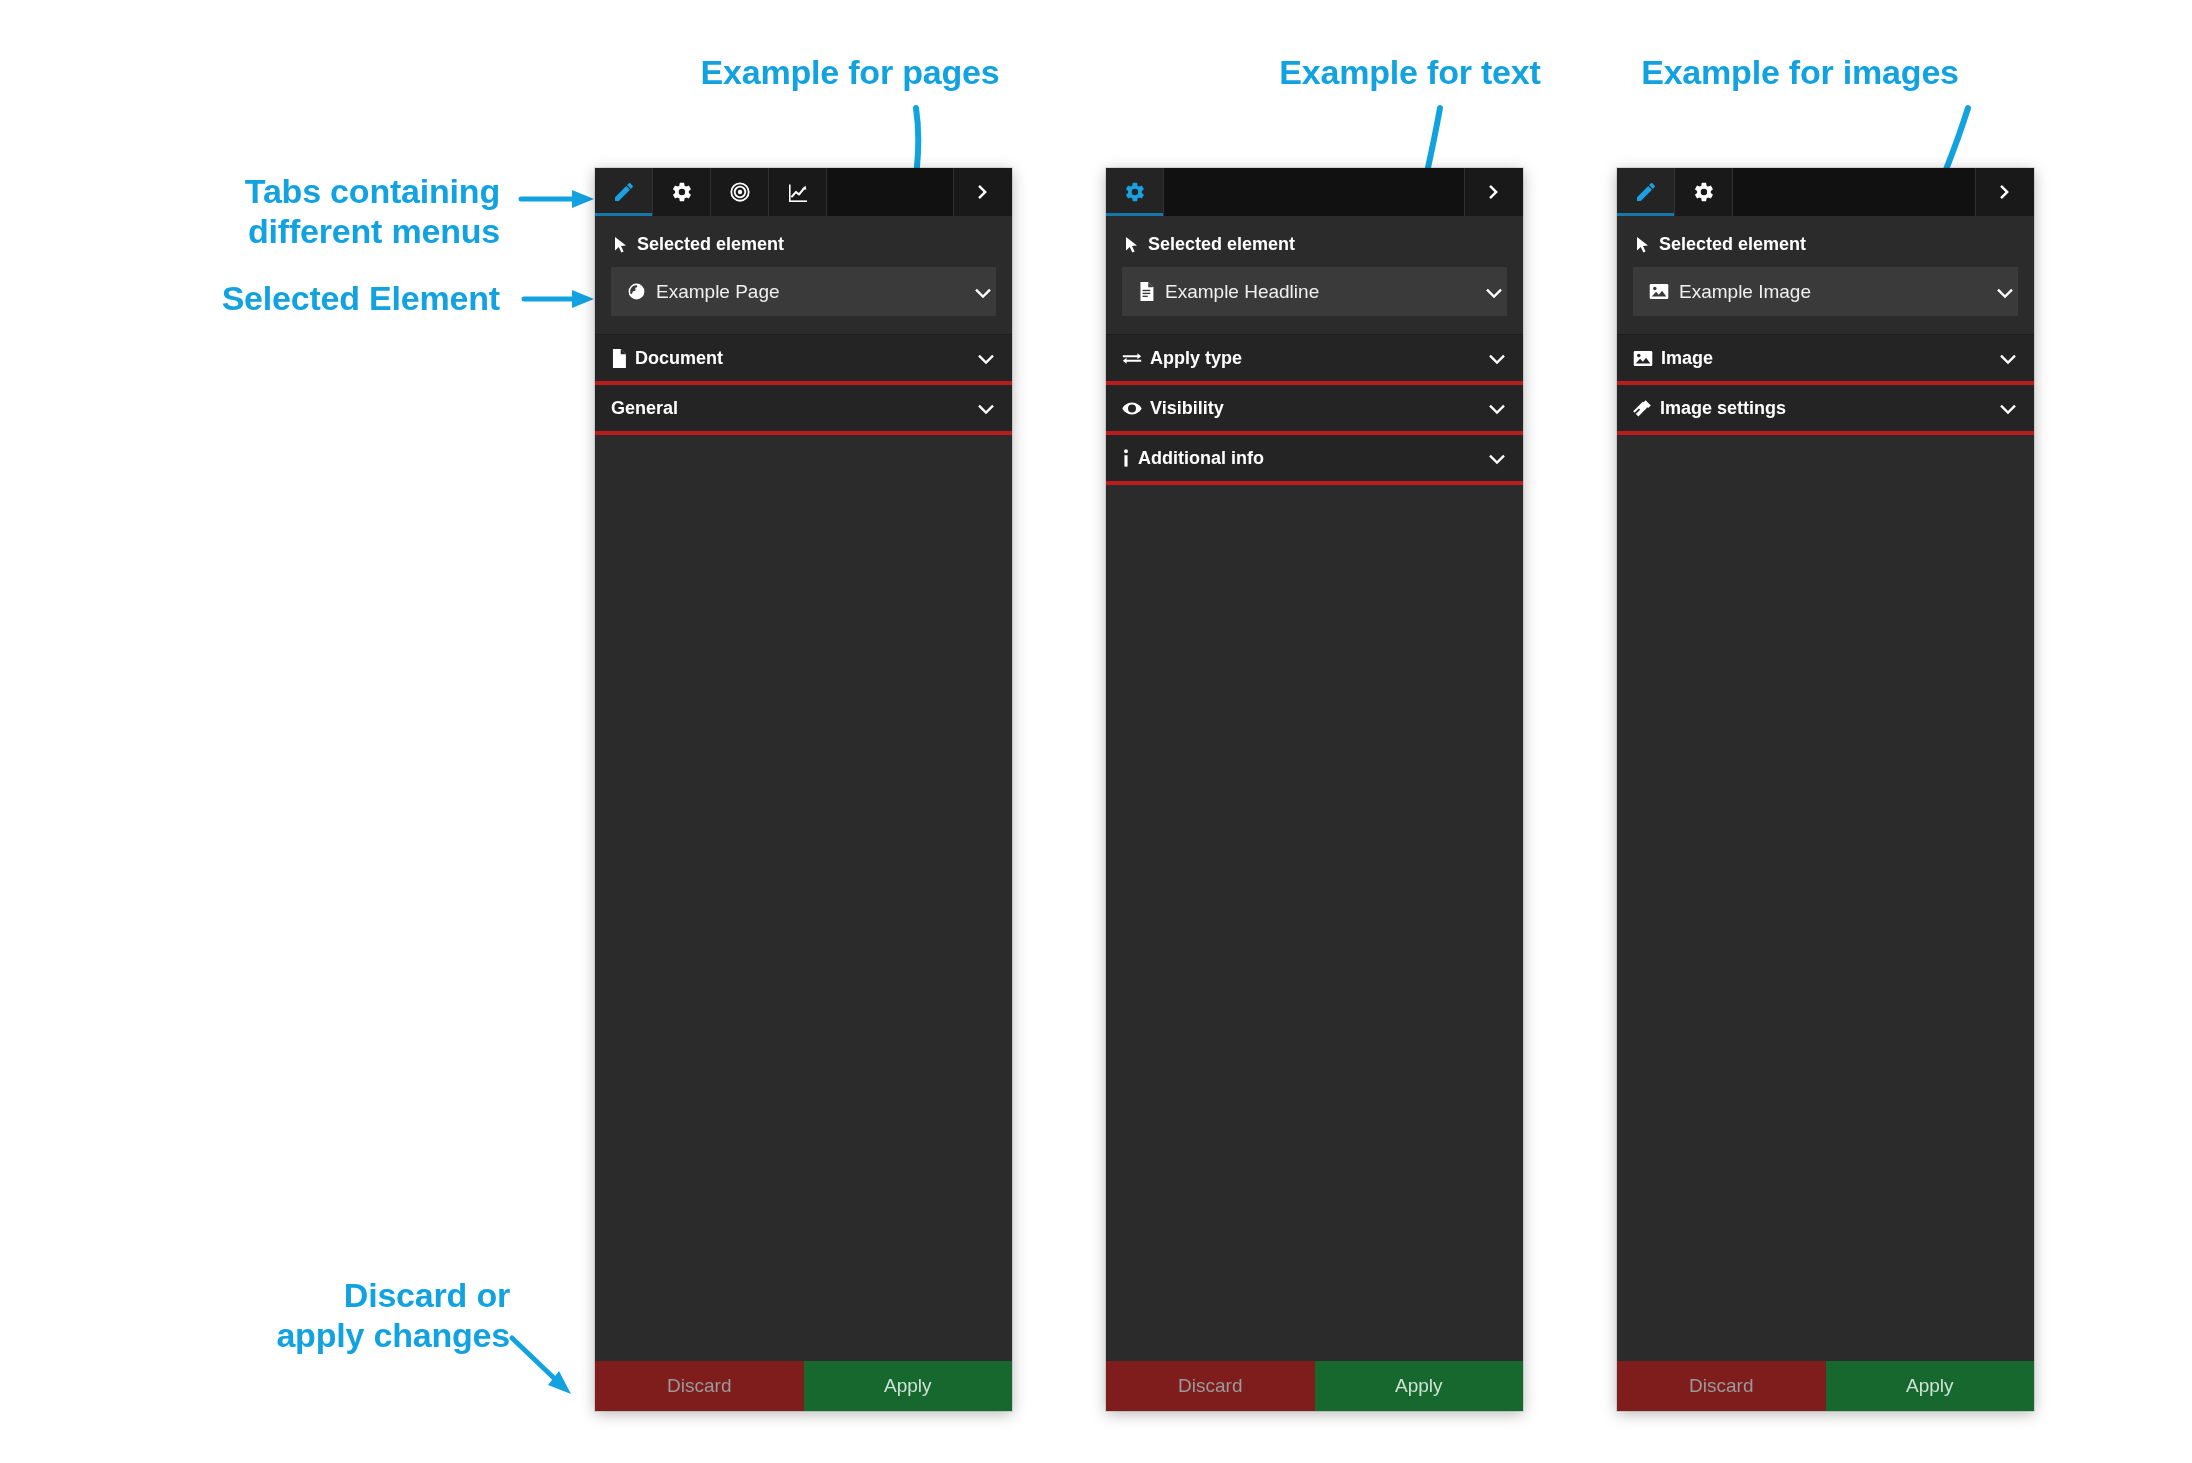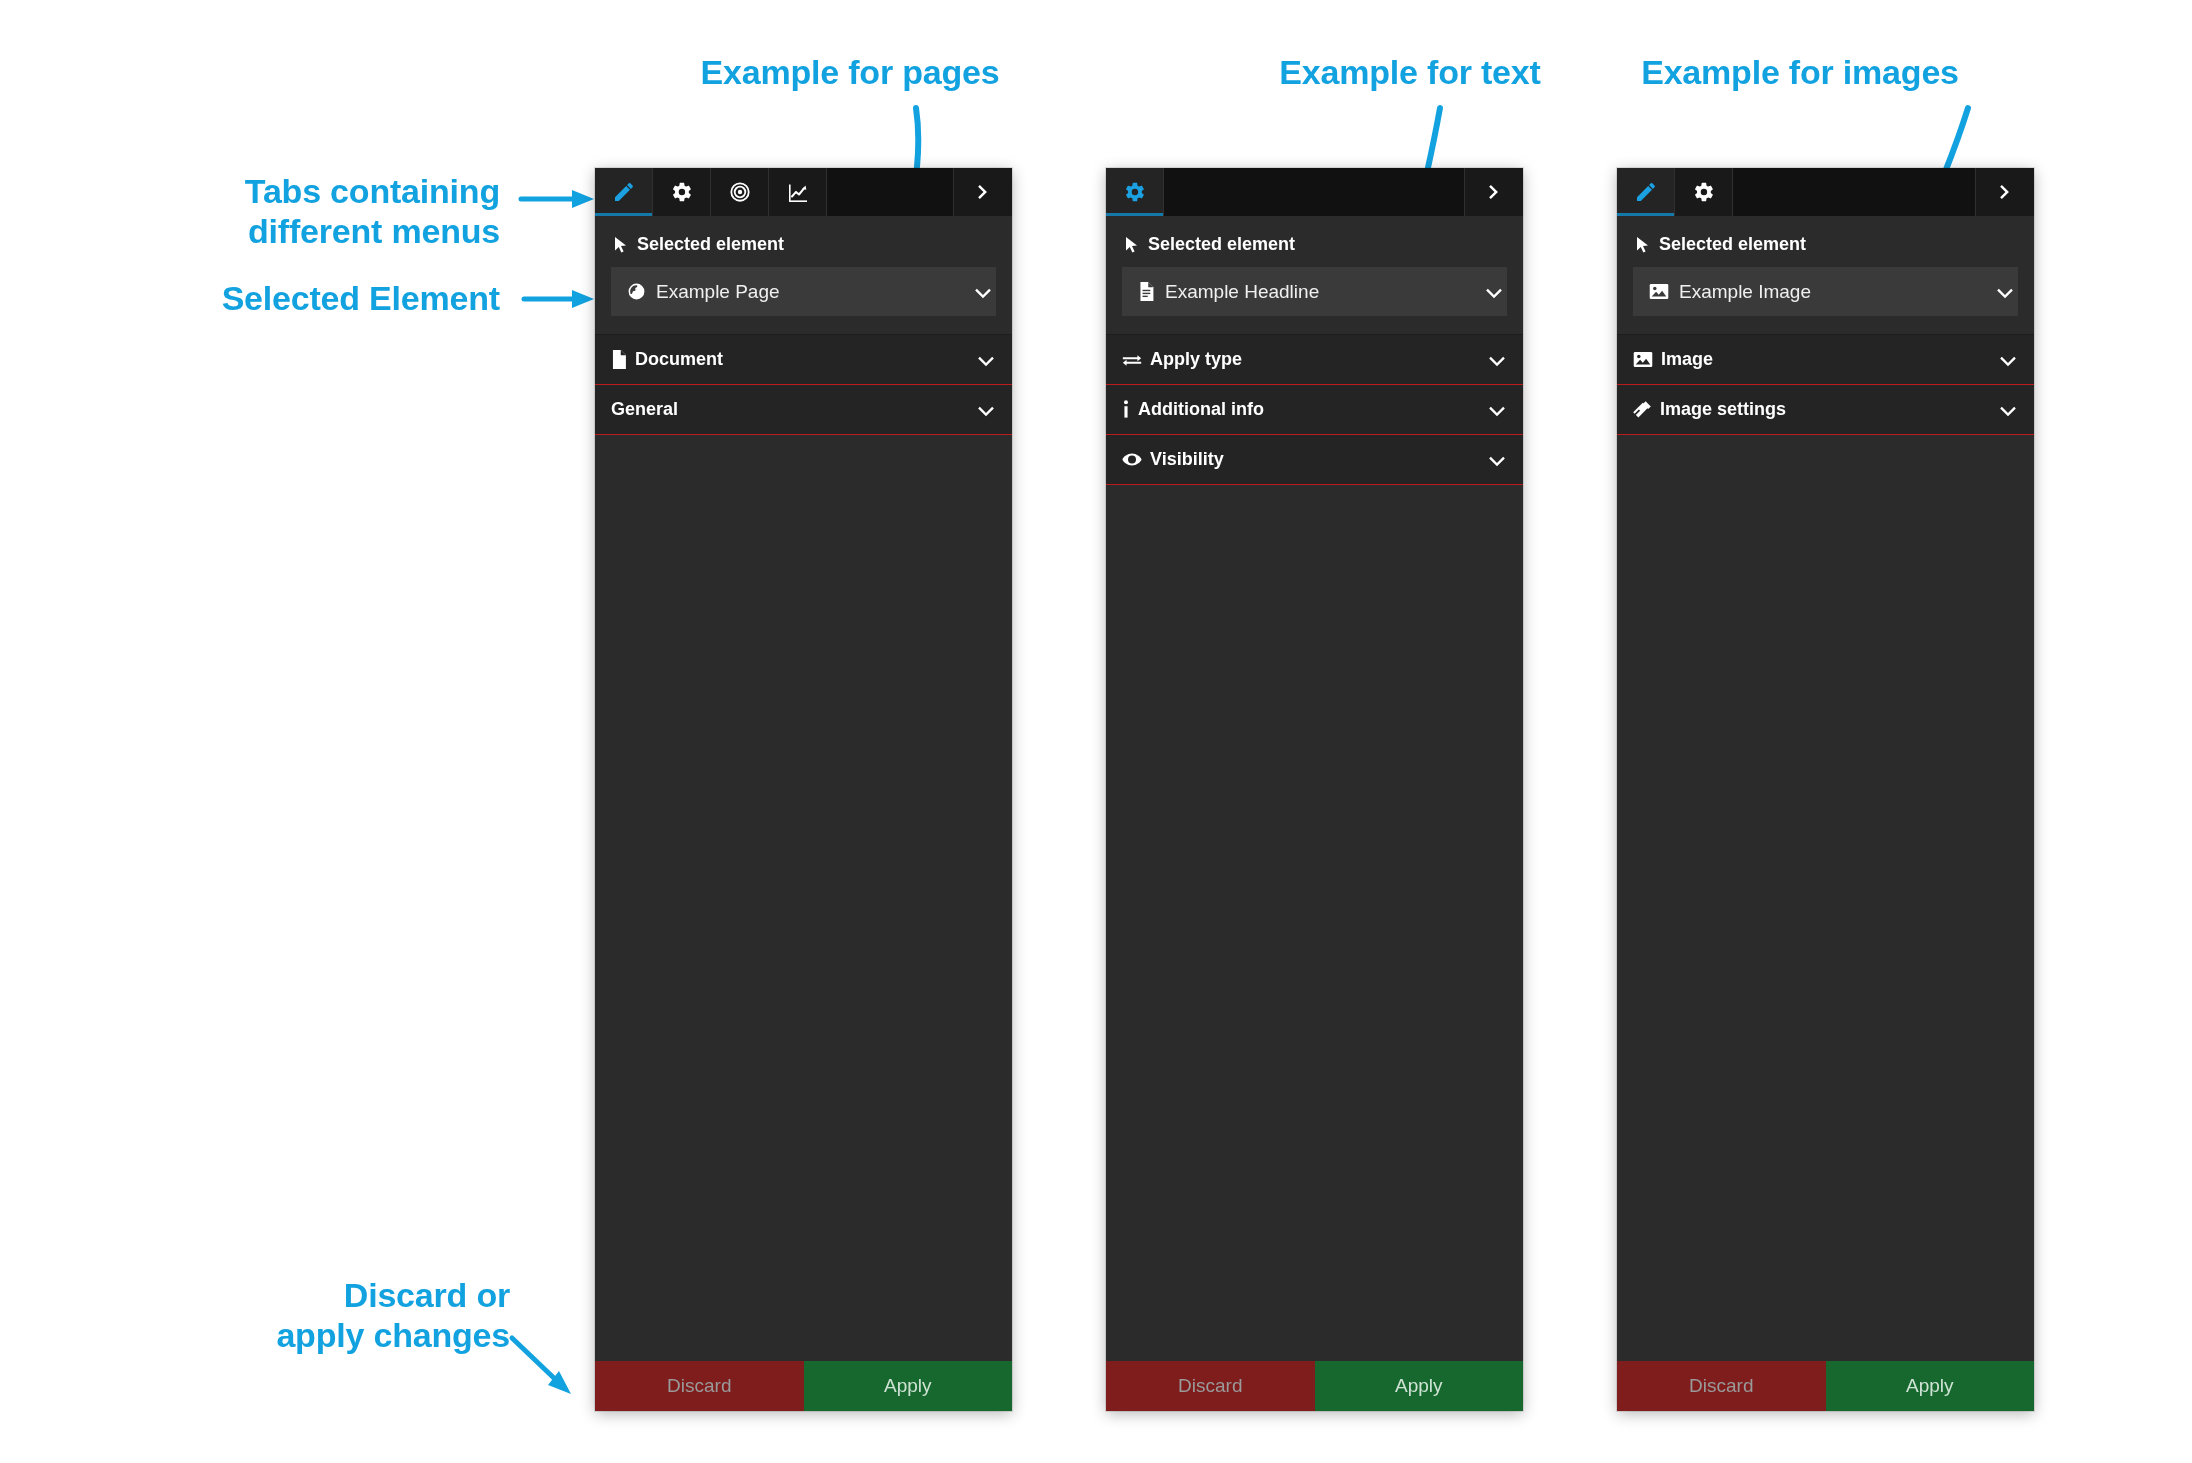--- a/index.html
+++ b/index.html
@@ -136,21 +136,21 @@
   .sel-dropdown .dd-caret svg { fill: #ffffff; display:block; }
 
   
   .accordion { flex: 0 0 auto; }
   .acc-row {
     height: 50px;
     display: flex;
     align-items: center;
     padding: 0 16px 0 16px;
     background: #242424;
-    border-bottom: 1px solid #b91c1c;
+    border-bottom: 4px solid #b91c1c;
     box-sizing: border-box;
     gap: 8px;
   }
   .acc-row .acc-icon { display: flex; align-items: center; }
   .acc-row .acc-icon svg { fill: #ffffff; display:block; }
   .acc-row .acc-label {
     flex: 1 1 auto;
     font-weight: bold;
     font-size: 18px;
     color: #ffffff;
@@ -385,40 +385,40 @@
         </span>
         <span class="acc-label">Apply type</span>
         <span class="acc-caret">
           <svg width="20" height="20" viewBox="0 0 24 24" aria-hidden="true">
             <path d="M4.6 8.1l7.4 7.4 7.4-7.4 2 2-9.4 9.4L2.6 10.1z"></path>
           </svg>
         </span>
       </div>
       <div class="acc-row">
         <span class="acc-icon">
+          <svg width="20" height="15" viewBox="0 0 24 16" aria-hidden="true">
+            <path d="M12 .8C6.5.8 2 4.6.4 8c1.6 3.4 6.1 7.2 11.6 7.2S21.9 11.4 23.6 8C21.9 4.6 17.5.8 12 .8zm0 12a4.8 4.8 0 1 1 0-9.6 4.8 4.8 0 0 1 0 9.6z"></path>
+            <circle cx="12" cy="8" r="2.6" fill="#242424"></circle>
+          </svg>
+        </span>
+        <span class="acc-label">Visibility</span>
+        <span class="acc-caret">
+          <svg width="20" height="20" viewBox="0 0 24 24" aria-hidden="true">
+            <path d="M4.6 8.1l7.4 7.4 7.4-7.4 2 2-9.4 9.4L2.6 10.1z"></path>
+          </svg>
+        </span>
+      </div>
+      <div class="acc-row">
+        <span class="acc-icon">
           <svg width="8" height="19" viewBox="0 0 8 22" aria-hidden="true">
             <circle cx="4" cy="2.6" r="2.3"></circle>
             <rect x="2.2" y="7.2" width="3.6" height="13.2"></rect>
           </svg>
         </span>
         <span class="acc-label">Additional info</span>
-        <span class="acc-caret">
-          <svg width="20" height="20" viewBox="0 0 24 24" aria-hidden="true">
-            <path d="M4.6 8.1l7.4 7.4 7.4-7.4 2 2-9.4 9.4L2.6 10.1z"></path>
-          </svg>
-        </span>
-      </div>
-      <div class="acc-row">
-        <span class="acc-icon">
-          <svg width="20" height="15" viewBox="0 0 24 16" aria-hidden="true">
-            <path d="M12 .8C6.5.8 2 4.6.4 8c1.6 3.4 6.1 7.2 11.6 7.2S21.9 11.4 23.6 8C21.9 4.6 17.5.8 12 .8zm0 12a4.8 4.8 0 1 1 0-9.6 4.8 4.8 0 0 1 0 9.6z"></path>
-            <circle cx="12" cy="8" r="2.6" fill="#242424"></circle>
-          </svg>
-        </span>
-        <span class="acc-label">Visibility</span>
         <span class="acc-caret">
           <svg width="20" height="20" viewBox="0 0 24 24" aria-hidden="true">
             <path d="M4.6 8.1l7.4 7.4 7.4-7.4 2 2-9.4 9.4L2.6 10.1z"></path>
           </svg>
         </span>
       </div>
     </div>
 
     <div class="panel-body"></div>
 

